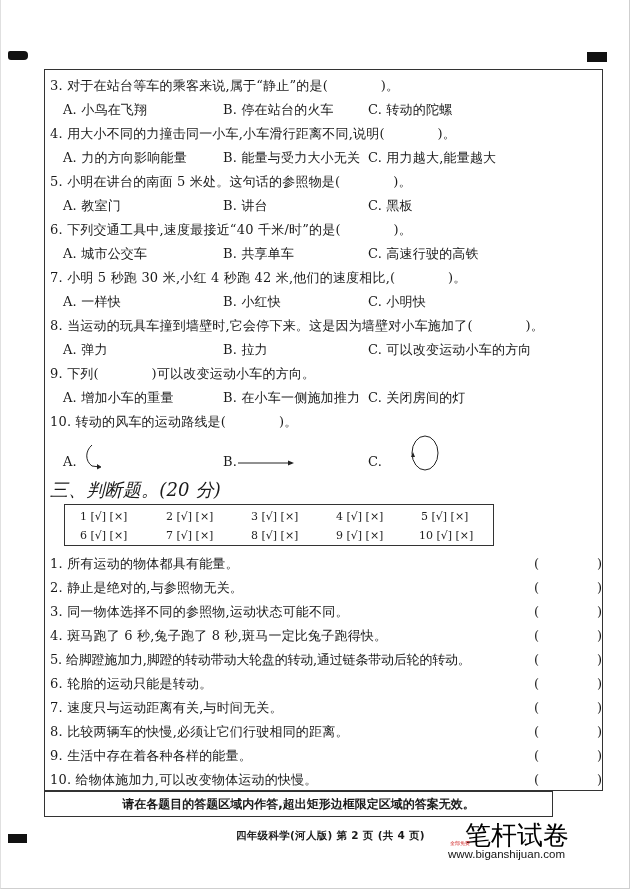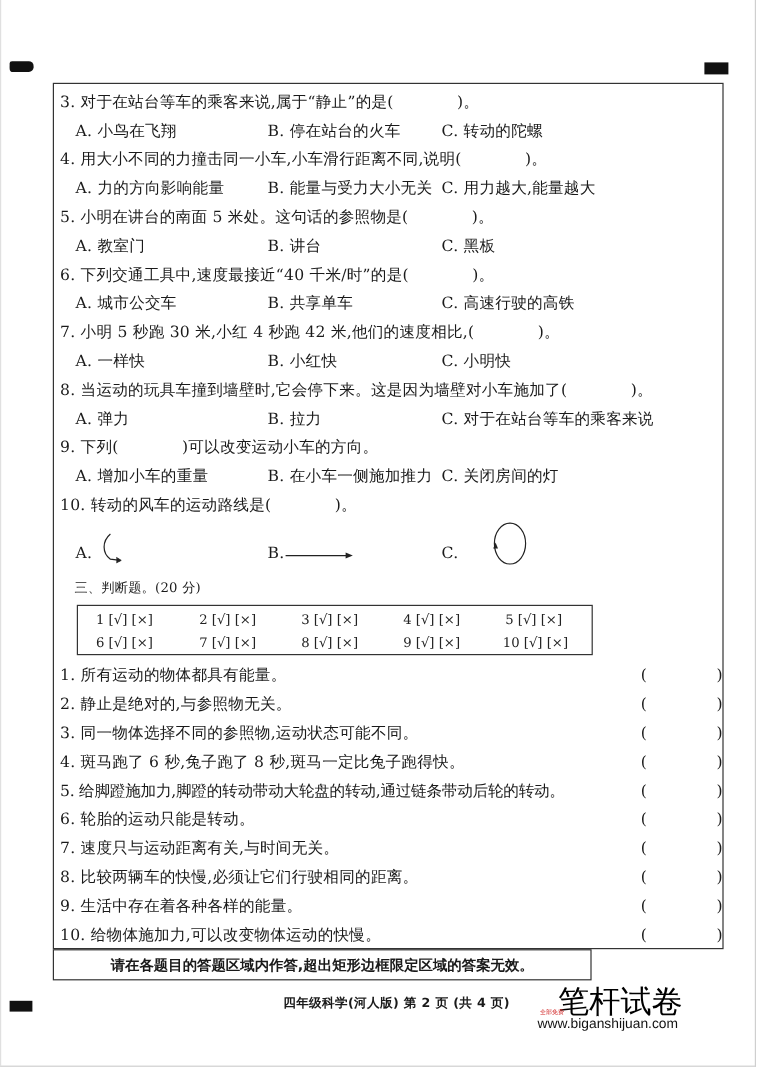--- a/index.html
+++ b/index.html
@@ -17,30 +17,30 @@
   .frame {
     position: absolute; left: 44px; top: 69px; width: 559px; height: 722px;
     border: 1px solid #333; box-sizing: border-box;
   }
   .line { position: absolute; font-size: 13px; line-height: 16px; white-space: nowrap; letter-spacing: 0.2px; }
   .q { left: 50px; }
   .opt { white-space: nowrap; }
   .optA { left: 63px; }
   .optB { left: 223px; }
   .optC { left: 368px; }
-  .sec-title { left: 62px; font-size: 11px; }
+  .sec-title { left: 50px; font-size: 18px; font-style: italic; }
   .answer-grid {
     position: absolute; left: 64px; top: 504px; width: 430px; height: 42px;
     border: 1px solid #333; box-sizing: border-box;
   }
   .cell { position: absolute; font-size: 11px; line-height: 14px; white-space: nowrap; color: #222; }
   .paren-l { position: absolute; left: 534px; font-size: 13px; line-height: 16px; }
   .paren-r { position: absolute; left: 597px; font-size: 13px; line-height: 16px; }
   .notice {
-    position: absolute; left: 44px; top: 791px; width: 449px; height: 26px;
+    position: absolute; left: 44px; top: 791px; width: 509px; height: 26px;
     border: 1px solid #333; box-sizing: border-box;
     font-size: 12px; line-height: 24px; text-align: center; font-weight: bold;
     font-family: "DejaVu Sans", "Liberation Sans", sans-serif;
   }
   .footer { position: absolute; left: 236px; top: 829px; font-size: 10.5px; font-weight: bold; font-family: "DejaVu Sans", "Liberation Sans", sans-serif; letter-spacing: 0.3px; }
   .wm-title { position: absolute; left: 465px; top: 820px; font-size: 26px; line-height: 30px; font-family: "DejaVu Sans", "Liberation Sans", sans-serif; color: #000000; }
   .wm-tag { position: absolute; left: 450px; top: 840px; font-size: 5px; color: #d02020; font-family: "DejaVu Sans", sans-serif; }
   .wm-url { position: absolute; left: 448px; top: 848px; font-size: 11.5px; font-family: Liberation Sans, sans-serif; color: #111; }
   svg { position: absolute; overflow: visible; }
 </style>
@@ -75,21 +75,21 @@
 <div class="line opt optC" style="top:246px">C. 高速行驶的高铁</div>
 
 <div class="line q" style="top:270px">7. 小明 5 秒跑 30 米,小红 4 秒跑 42 米,他们的速度相比,(　　　　)。</div>
 <div class="line opt optA" style="top:294px">A. 一样快</div>
 <div class="line opt optB" style="top:294px">B. 小红快</div>
 <div class="line opt optC" style="top:294px">C. 小明快</div>
 
 <div class="line q" style="top:318px">8. 当运动的玩具车撞到墙壁时,它会停下来。这是因为墙壁对小车施加了(　　　　)。</div>
 <div class="line opt optA" style="top:342px">A. 弹力</div>
 <div class="line opt optB" style="top:342px">B. 拉力</div>
-<div class="line opt optC" style="top:342px">C. 对于在站台等车的乘客来说</div>
+<div class="line opt optC" style="top:342px">C. 可以改变运动小车的方向</div>
 
 <div class="line q" style="top:366px">9. 下列(　　　　)可以改变运动小车的方向。</div>
 <div class="line opt optA" style="top:390px">A. 增加小车的重量</div>
 <div class="line opt optB" style="top:390px">B. 在小车一侧施加推力</div>
 <div class="line opt optC" style="top:390px">C. 关闭房间的灯</div>
 
 <div class="line q" style="top:414px">10. 转动的风车的运动路线是(　　　　)。</div>
 <div class="line opt optA" style="top:454px">A.</div>
 <svg style="left:84px;top:443px" width="24" height="30" viewBox="0 0 24 30">
   <path d="M8 2 C 1 8, 1 18, 8 23 L 16 24" fill="none" stroke="#222" stroke-width="1"></path>

